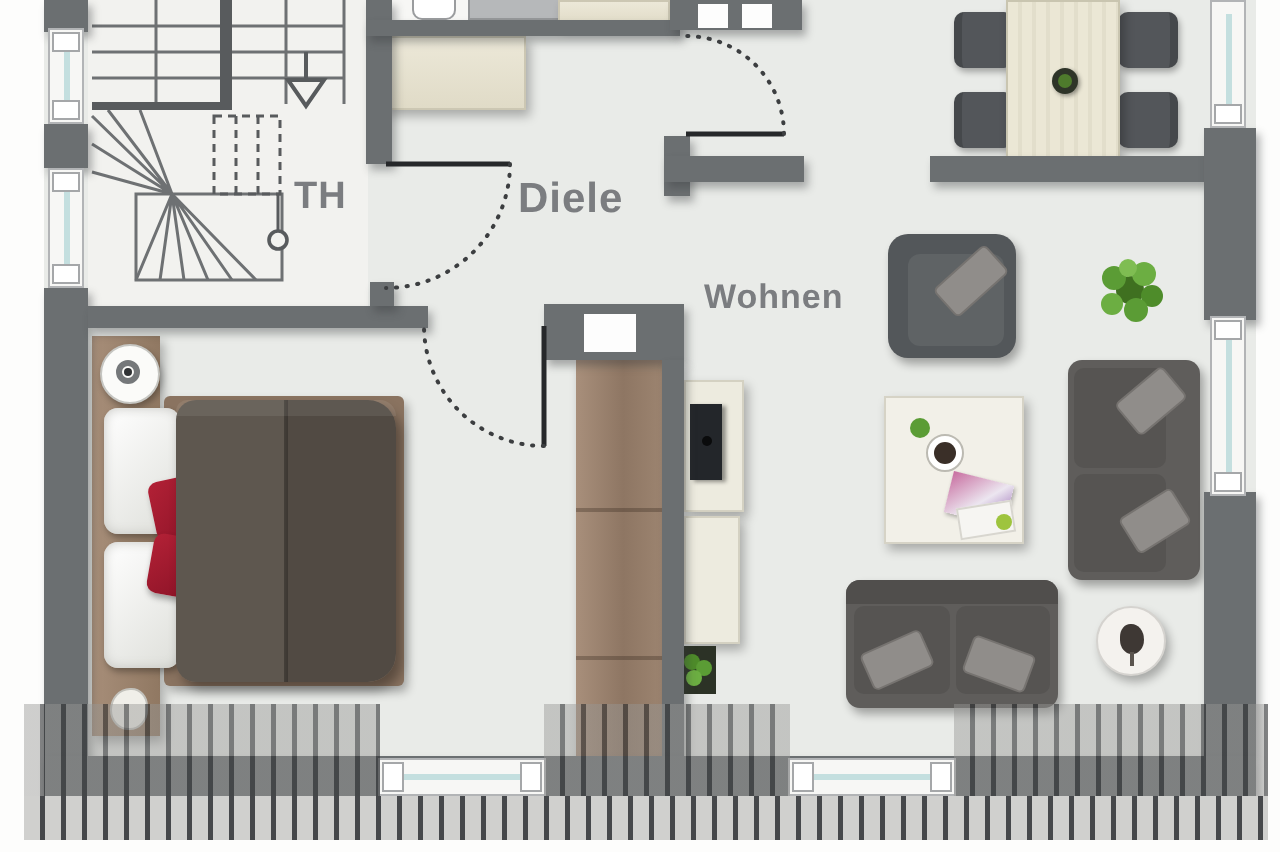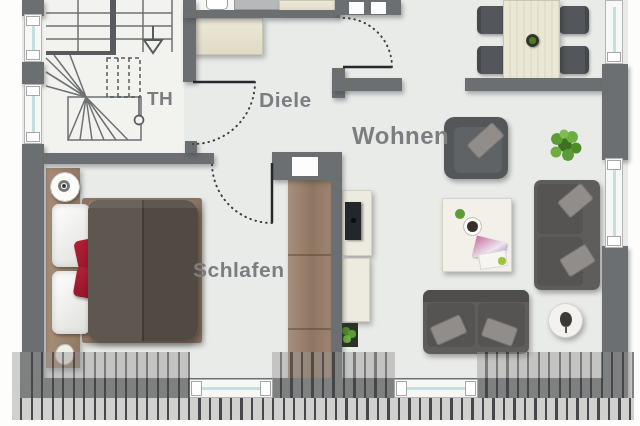--- a/index.html
+++ b/index.html
@@ -231,16 +231,15 @@
     </svg>
   </div>
 
   <div class="stripes" style="left:12px;top:352px;width:178px;height:46px;"></div>
   <div class="stripes" style="left:272px;top:352px;width:123px;height:46px;"></div>
   <div class="stripes" style="left:477px;top:352px;width:157px;height:46px;"></div>
   <div class="stripes-solid" style="left:12px;top:398px;width:622px;height:22px;"></div>
 
   <div class="room-label" style="left:147px;top:88px;font-size:19px;">TH</div>
   <div class="room-label" style="left:259px;top:88px;font-size:21px;">Diele</div>
-  <div class="room-label" style="left:352px;top:122px;font-size:24px;">Wohnen</div>
-  <div class="room-label" style="left:193px;top:258px;font-size:21px;">Schlafen</div>
+  <div class="room-label" style="left:352px;top:139px;font-size:17px;">Wohnen</div>
 
 </div>
 
 </body></html>

